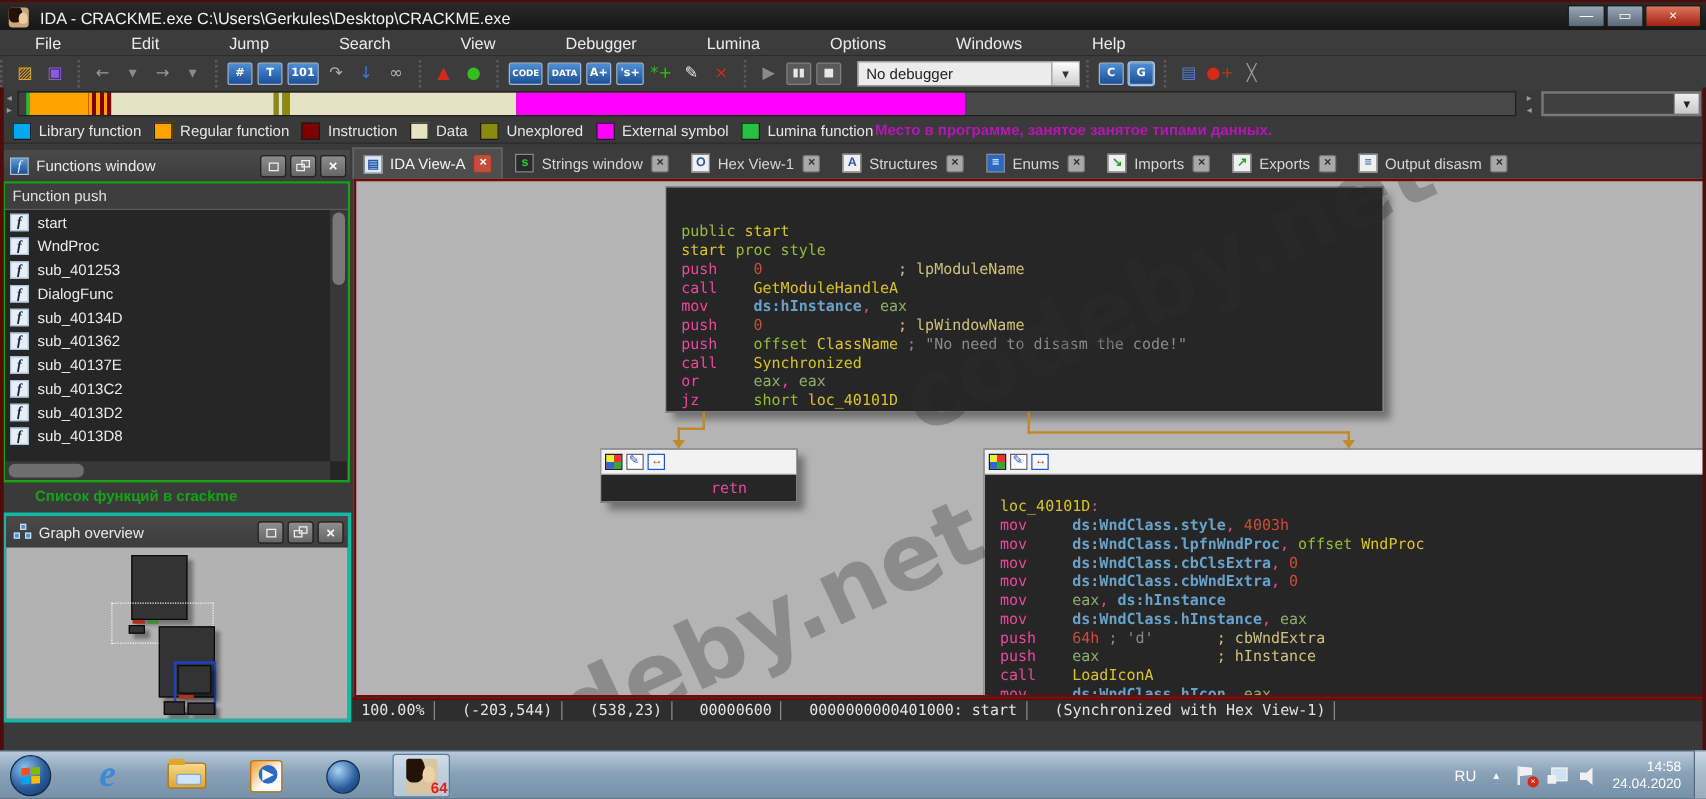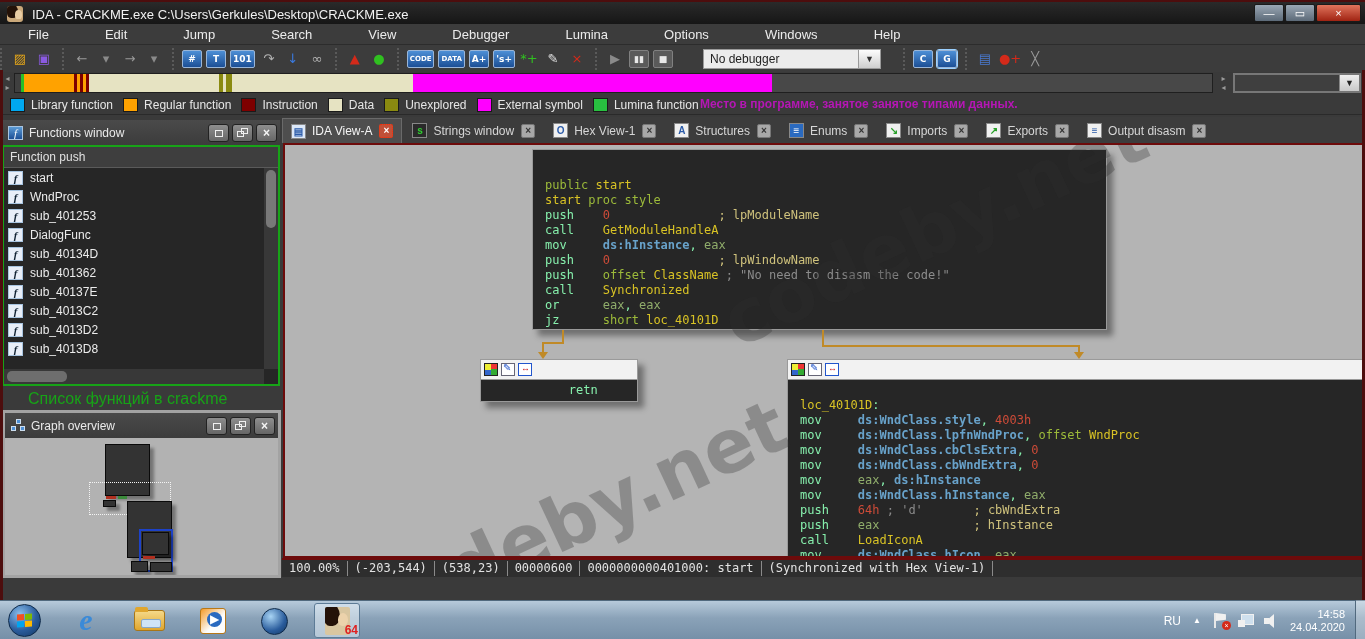--- a/index.html
+++ b/index.html
@@ -28,21 +28,21 @@
   .toolbar { position:absolute; left:0; top:45px; width:1365px; height:27px; background:#3c3c3c;
     display:flex; align-items:center; }
   .tb-group { display:flex; align-items:center; padding:0 6px; border-left:2px dotted #5a5a5a; height:22px; }
   .tb-icon { min-width:20px; height:18px; margin:0 2px; text-align:center; font-size:13px; line-height:18px;
     font-family:"DejaVu Sans", sans-serif; }
   .tb-icon.badge { background:linear-gradient(#4d8fd6,#1c4f96); border:1px solid #9ab6d8; border-radius:2px;
     color:#fff !important; font-size:9px; font-weight:bold; line-height:16px; padding:0 2px; }
   .tb-icon.small { font-size:7px; letter-spacing:0; }
   .tb-icon.boxed { background:#5a5a5a; border:1px solid #808080; border-radius:2px; font-size:9px; line-height:16px; }
   .tb-icon.pressed { outline:1px solid #9ad0ff; }
-  .debugger-select { display:flex; align-items:center; width:178px; height:20px; margin:0 22px;
+  .debugger-select { display:flex; align-items:center; width:178px; height:20px; margin:0 5px;
     background:#ececec; border:1px solid #9a9a9a; }
   .debugger-select .val { flex:1; font-size:12px; color:#222; padding-left:6px; }
   .debugger-select .arrow { width:22px; height:18px; background:linear-gradient(#fdfdfd,#cfcfcf);
     border-left:1px solid #9a9a9a; text-align:center; font-size:9px; line-height:18px; color:#333; }
 
   
   .navband-row { position:absolute; left:0; top:72px; width:1365px; height:23px; background:#3a3a3a; }
   .nav-arrows { position:absolute; left:2px; top:2px; width:11px; height:19px; color:#9a9a9a; font-size:8px; line-height:9px; text-align:center; }
   .navband { position:absolute; left:14px; top:1px; width:1199px; height:20px; display:flex;
     border:1px solid #1f1f1f; overflow:hidden; }
@@ -83,24 +83,24 @@
   .func-list { position:absolute; left:0; top:21px; right:14px; bottom:15px; overflow:hidden; }
   .func-item { height:19px; display:flex; align-items:center; padding-left:4px; }
   .func-item .f-ico { width:15px; height:14px; background:linear-gradient(#e8f0fa 0 3px,#5b9bd5 3px,#1c4f96);
     border:1px solid #a8c4e0; color:#123; font-family:"Liberation Serif",serif; font-style:italic; font-weight:bold;
     font-size:11px; text-align:center; line-height:13px; margin-right:7px; background:#e8eef8; }
   .func-item .f-label { font-size:12px; color:#ececec; }
   .vscroll { position:absolute; right:0; top:21px; width:14px; bottom:15px; background:#383838; }
   .vscroll .thumb { position:absolute; left:2px; top:2px; width:10px; height:58px; background:#787878; border-radius:5px; }
   .hscroll { position:absolute; left:0; bottom:0; right:14px; height:15px; background:#383838; }
   .hscroll .thumb { position:absolute; left:3px; top:2px; width:60px; height:11px; background:#6e6e6e; border-radius:5px; }
-  .func-caption { position:absolute; left:28px; top:390px; font-size:16px; font-weight:normal; color:#17a317; }
-
-  
-  .go-win { position:absolute; left:2px; top:410px; width:279px; height:168px; border:3px solid #a3a3a3; background:#2e2e2e; }
+  .func-caption { position:absolute; left:28px; top:390px; font-size:12px; font-weight:bold; color:#17a317; }
+
+  
+  .go-win { position:absolute; left:2px; top:410px; width:279px; height:168px; border:3px solid #14b8a6; background:#2e2e2e; }
   .go-icon { width:15px; height:13px; margin-left:6px; position:relative; }
   .go-icon i { position:absolute; width:5px; height:5px; background:#4d8fd6; border:1px solid #cde; }
   .go-content { position:absolute; left:0; top:25px; right:0; bottom:0; background:#b2b2b2; overflow:hidden; }
   .mm-node { position:absolute; background:#333; border:1px solid #0a0a0a; box-shadow:4px 4px 3px rgba(0,0,0,0.35); }
   .mm-view { position:absolute; border:1px dotted #f4f4f4; }
   .mm-blue { position:absolute; border:2px solid #1d42c8; }
   .mm-sliver { position:absolute; height:3px; }
 
   
   .tabbar { position:absolute; left:282px; top:117px; width:1083px; height:26px; background:#3c3c3c;
@@ -120,31 +120,31 @@
     border:2px solid #6d0b0b; border-right:none; overflow:hidden; }
   .code-block { position:absolute; background:#262626; border:1px solid #9a9a9a; box-shadow:6px 6px 6px rgba(0,0,0,0.38); }
   .node-header { height:20px; background:#f2f2f2; border-bottom:1px solid #999; display:flex; align-items:center; padding-left:3px; }
   .nh-ico { width:14px; height:13px; margin-right:3px; border:1px solid #667; position:relative; background:#fff; }
   .nh-ico.palette { background:conic-gradient(#e33 0 25%, #3a3 0 50%, #36c 0 75%, #ee3 0); border:1px solid #222; }
   .nh-ico.pencil::after { content:"✎"; position:absolute; left:1px; top:-2px; font-size:10px; color:#2255cc; }
   .nh-ico.frame { border:1px solid #2255cc; }
   .nh-ico.frame::after { content:"↔"; position:absolute; left:2px; top:-1px; font-size:9px; color:#c22; }
   .code-area { padding:6px 0 0 12px; }
   .code-line { font-family:"DejaVu Sans Mono", monospace; font-size:12px; line-height:15px; white-space:pre; }
-  .t-mn,.t-pl { color:#86efac; } .t-kw { color:#9cba3a; } .t-nm { color:#d9c325; }
+  .t-mn,.t-pl { color:#ec4899; } .t-kw { color:#9cba3a; } .t-nm { color:#d9c325; }
   .t-num { color:#cd4b38; } .t-seg { color:#68a2ca;font-weight:bold; } .t-reg { color:#90ad6b; }
   .t-cmt { color:#cfc27c; } .t-gc { color:#8b8b8b; }
   .edge { position:absolute; background:#c08a28; }
   .edge-head { position:absolute; width:0; height:0; border-left:5px solid transparent; border-right:5px solid transparent; border-top:7px solid #c08a28; }
   .watermark { position:absolute; font-size:74px; font-weight:bold; color:rgba(45,45,45,0.30);
     transform:rotate(-25deg); pointer-events:none; z-index:40; white-space:nowrap; font-family:"DejaVu Sans",sans-serif; }
 
   
   .statusbar { position:absolute; left:282px; top:558px; width:1083px; height:19px; background:#2e2e2e;
-    border-top:2px solid #6d0b0b; display:flex; align-items:center; }
+    border-top:2px solid #6d0b0b; display:flex; align-items:center;gap:15px; }
   .st-seg { font-family:"DejaVu Sans Mono",monospace; font-size:12px; color:#e2e2e2; padding:0 7px;
     border-right:1px solid #8a8a8a; height:15px; line-height:15px; white-space:pre; }
   .bottomrow { position:absolute; left:0; top:577px; width:1365px; height:23px; background:#2e2e2e; }
   .bl-seg { float:left; font-size:12px; color:#d8d8d8; padding:3px 8px 0 6px; border-right:1px solid #777; height:19px; }
   .map-caption { position:absolute; left:296px; top:3px; font-size:12px; font-weight:bold; color:#efe00a; }
   .view-caption { position:absolute; left:962px; top:5px; font-size:12px; color:#b51414; }
 
   
   .edge-strip { position:absolute; top:70px; bottom:39px; width:3px; background:#4d0d0d; z-index:5; }
 

